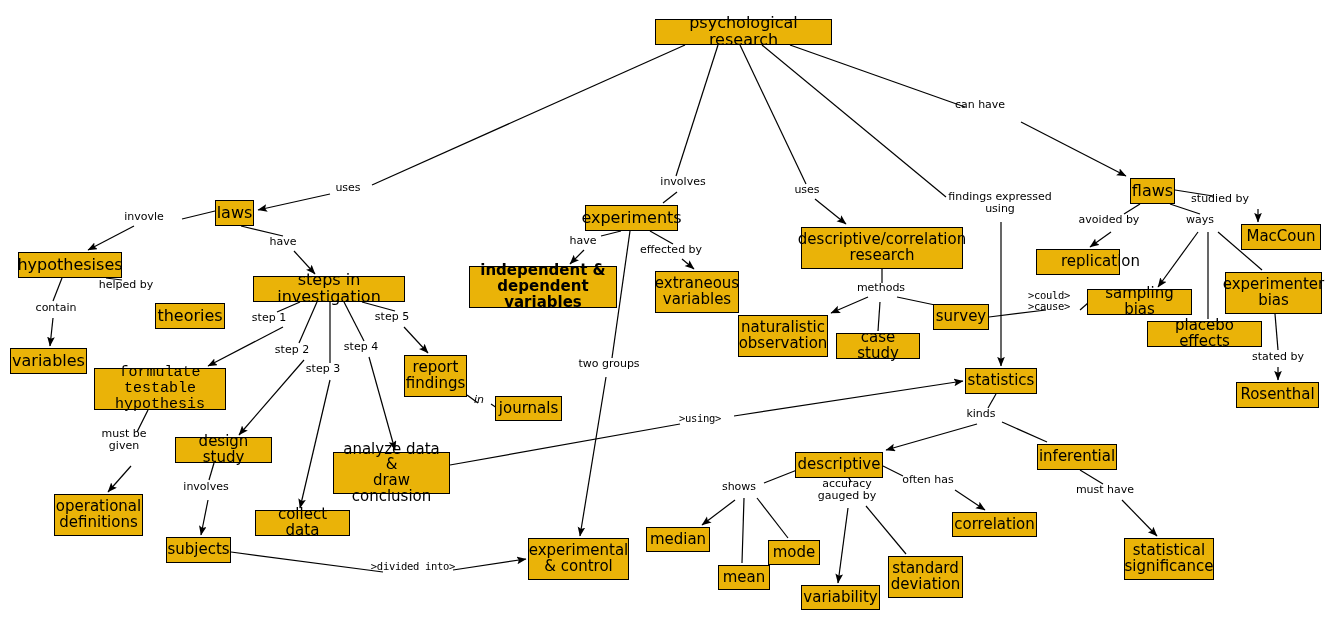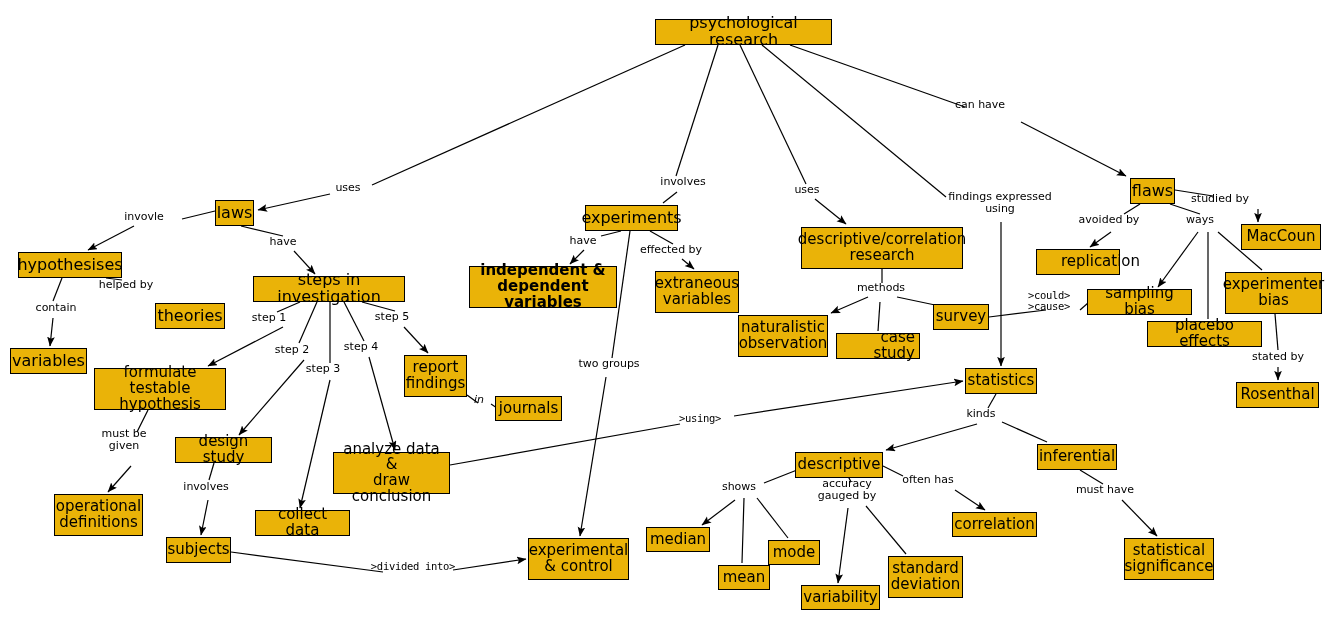--- a/index.html
+++ b/index.html
@@ -140,21 +140,21 @@
       <div class="lbl" style="left: 928px; top: 480px; transform: translate(-50%, -50%);">often has</div>
       <div class="lbl" style="left: 1105px; top: 490px; transform: translate(-50%, -50%);">must have</div>
     </div>
   <div id="node-layer">
       <div class="node" style="left: 655px; top: 19px; width: 177px; height: 26px; font-size: 16px;"><span>psychological research</span></div>
       <div class="node" style="left: 215px; top: 200px; width: 39px; height: 26px; font-size: 16px;"><span>laws</span></div>
       <div class="node" style="left: 18px; top: 252px; width: 104px; height: 26px; font-size: 16px;"><span>hypothesises</span></div>
       <div class="node" style="left: 10px; top: 348px; width: 77px; height: 26px; font-size: 16px;"><span>variables</span></div>
       <div class="node" style="left: 155px; top: 303px; width: 70px; height: 26px; font-size: 16px;"><span>theories</span></div>
       <div class="node" style="left: 253px; top: 276px; width: 152px; height: 26px; font-size: 16px;"><span>steps in investigation</span></div>
-      <div class="node" style="left: 94px; top: 368px; width: 132px; height: 42px; font-size: 15px;"><span>formulate testable
+      <div class="node" style="left: 94px; top: 368px; width: 132px; height: 42px; font-size: 15px; font-family: Liberation Mono, monospace;"><span>formulate testable
 hypothesis</span></div>
       <div class="node" style="left: 54px; top: 494px; width: 89px; height: 42px; font-size: 15px;"><span>operational
 definitions</span></div>
       <div class="node" style="left: 175px; top: 437px; width: 97px; height: 26px; font-size: 15px;"><span>design study</span></div>
       <div class="node" style="left: 166px; top: 537px; width: 65px; height: 26px; font-size: 15px;"><span>subjects</span></div>
       <div class="node" style="left: 255px; top: 510px; width: 95px; height: 26px; font-size: 15px;"><span>collect data</span></div>
       <div class="node" style="left: 333px; top: 452px; width: 117px; height: 42px; font-size: 15px;"><span>analyze data &amp;
 draw conclusion</span></div>
       <div class="node" style="left: 404px; top: 355px; width: 63px; height: 42px; font-size: 15px;"><span>report
 findings</span></div>
@@ -163,21 +163,21 @@
       <div class="node" style="left: 469px; top: 266px; width: 148px; height: 42px; font-size: 15px; font-weight: bold;"><span>independent &amp;
 dependent variables</span></div>
       <div class="node" style="left: 655px; top: 271px; width: 84px; height: 42px; font-size: 15px;"><span>extraneous
 variables</span></div>
       <div class="node" style="left: 528px; top: 538px; width: 101px; height: 42px; font-size: 15px;"><span>experimental
 &amp; control</span></div>
       <div class="node" style="left: 801px; top: 227px; width: 162px; height: 42px; font-size: 15px;"><span>descriptive/correlation
 research</span></div>
       <div class="node" style="left: 738px; top: 315px; width: 90px; height: 42px; font-size: 15px;"><span>naturalistic
 observation</span></div>
-      <div class="node" style="left: 836px; top: 333px; width: 84px; height: 26px; font-size: 15px; text-align: right;"><span>case study</span></div>
+      <div class="node" style="left: 836px; top: 333px; width: 84px; height: 26px; font-size: 15px;"><span>case study</span></div>
       <div class="node" style="left: 933px; top: 304px; width: 56px; height: 26px; font-size: 15px;"><span>survey</span></div>
       <div class="node" style="left: 965px; top: 368px; width: 72px; height: 26px; font-size: 15px;"><span>statistics</span></div>
       <div class="node" style="left: 1130px; top: 178px; width: 45px; height: 26px; font-size: 16px;"><span>flaws</span></div>
       <div class="node" style="left: 1036px; top: 249px; width: 84px; height: 26px; font-size: 15px; padding-left: 45px;"><span>replication</span></div>
       <div class="node" style="left: 1087px; top: 289px; width: 105px; height: 26px; font-size: 15px;"><span>sampling bias</span></div>
       <div class="node" style="left: 1147px; top: 321px; width: 115px; height: 26px; font-size: 15px;"><span>placebo effects</span></div>
       <div class="node" style="left: 1225px; top: 272px; width: 97px; height: 42px; font-size: 15px;"><span>experimenter
 bias</span></div>
       <div class="node" style="left: 1241px; top: 224px; width: 80px; height: 26px; font-size: 15px;"><span>MacCoun</span></div>
       <div class="node" style="left: 1236px; top: 382px; width: 83px; height: 26px; font-size: 15px;"><span>Rosenthal</span></div>

